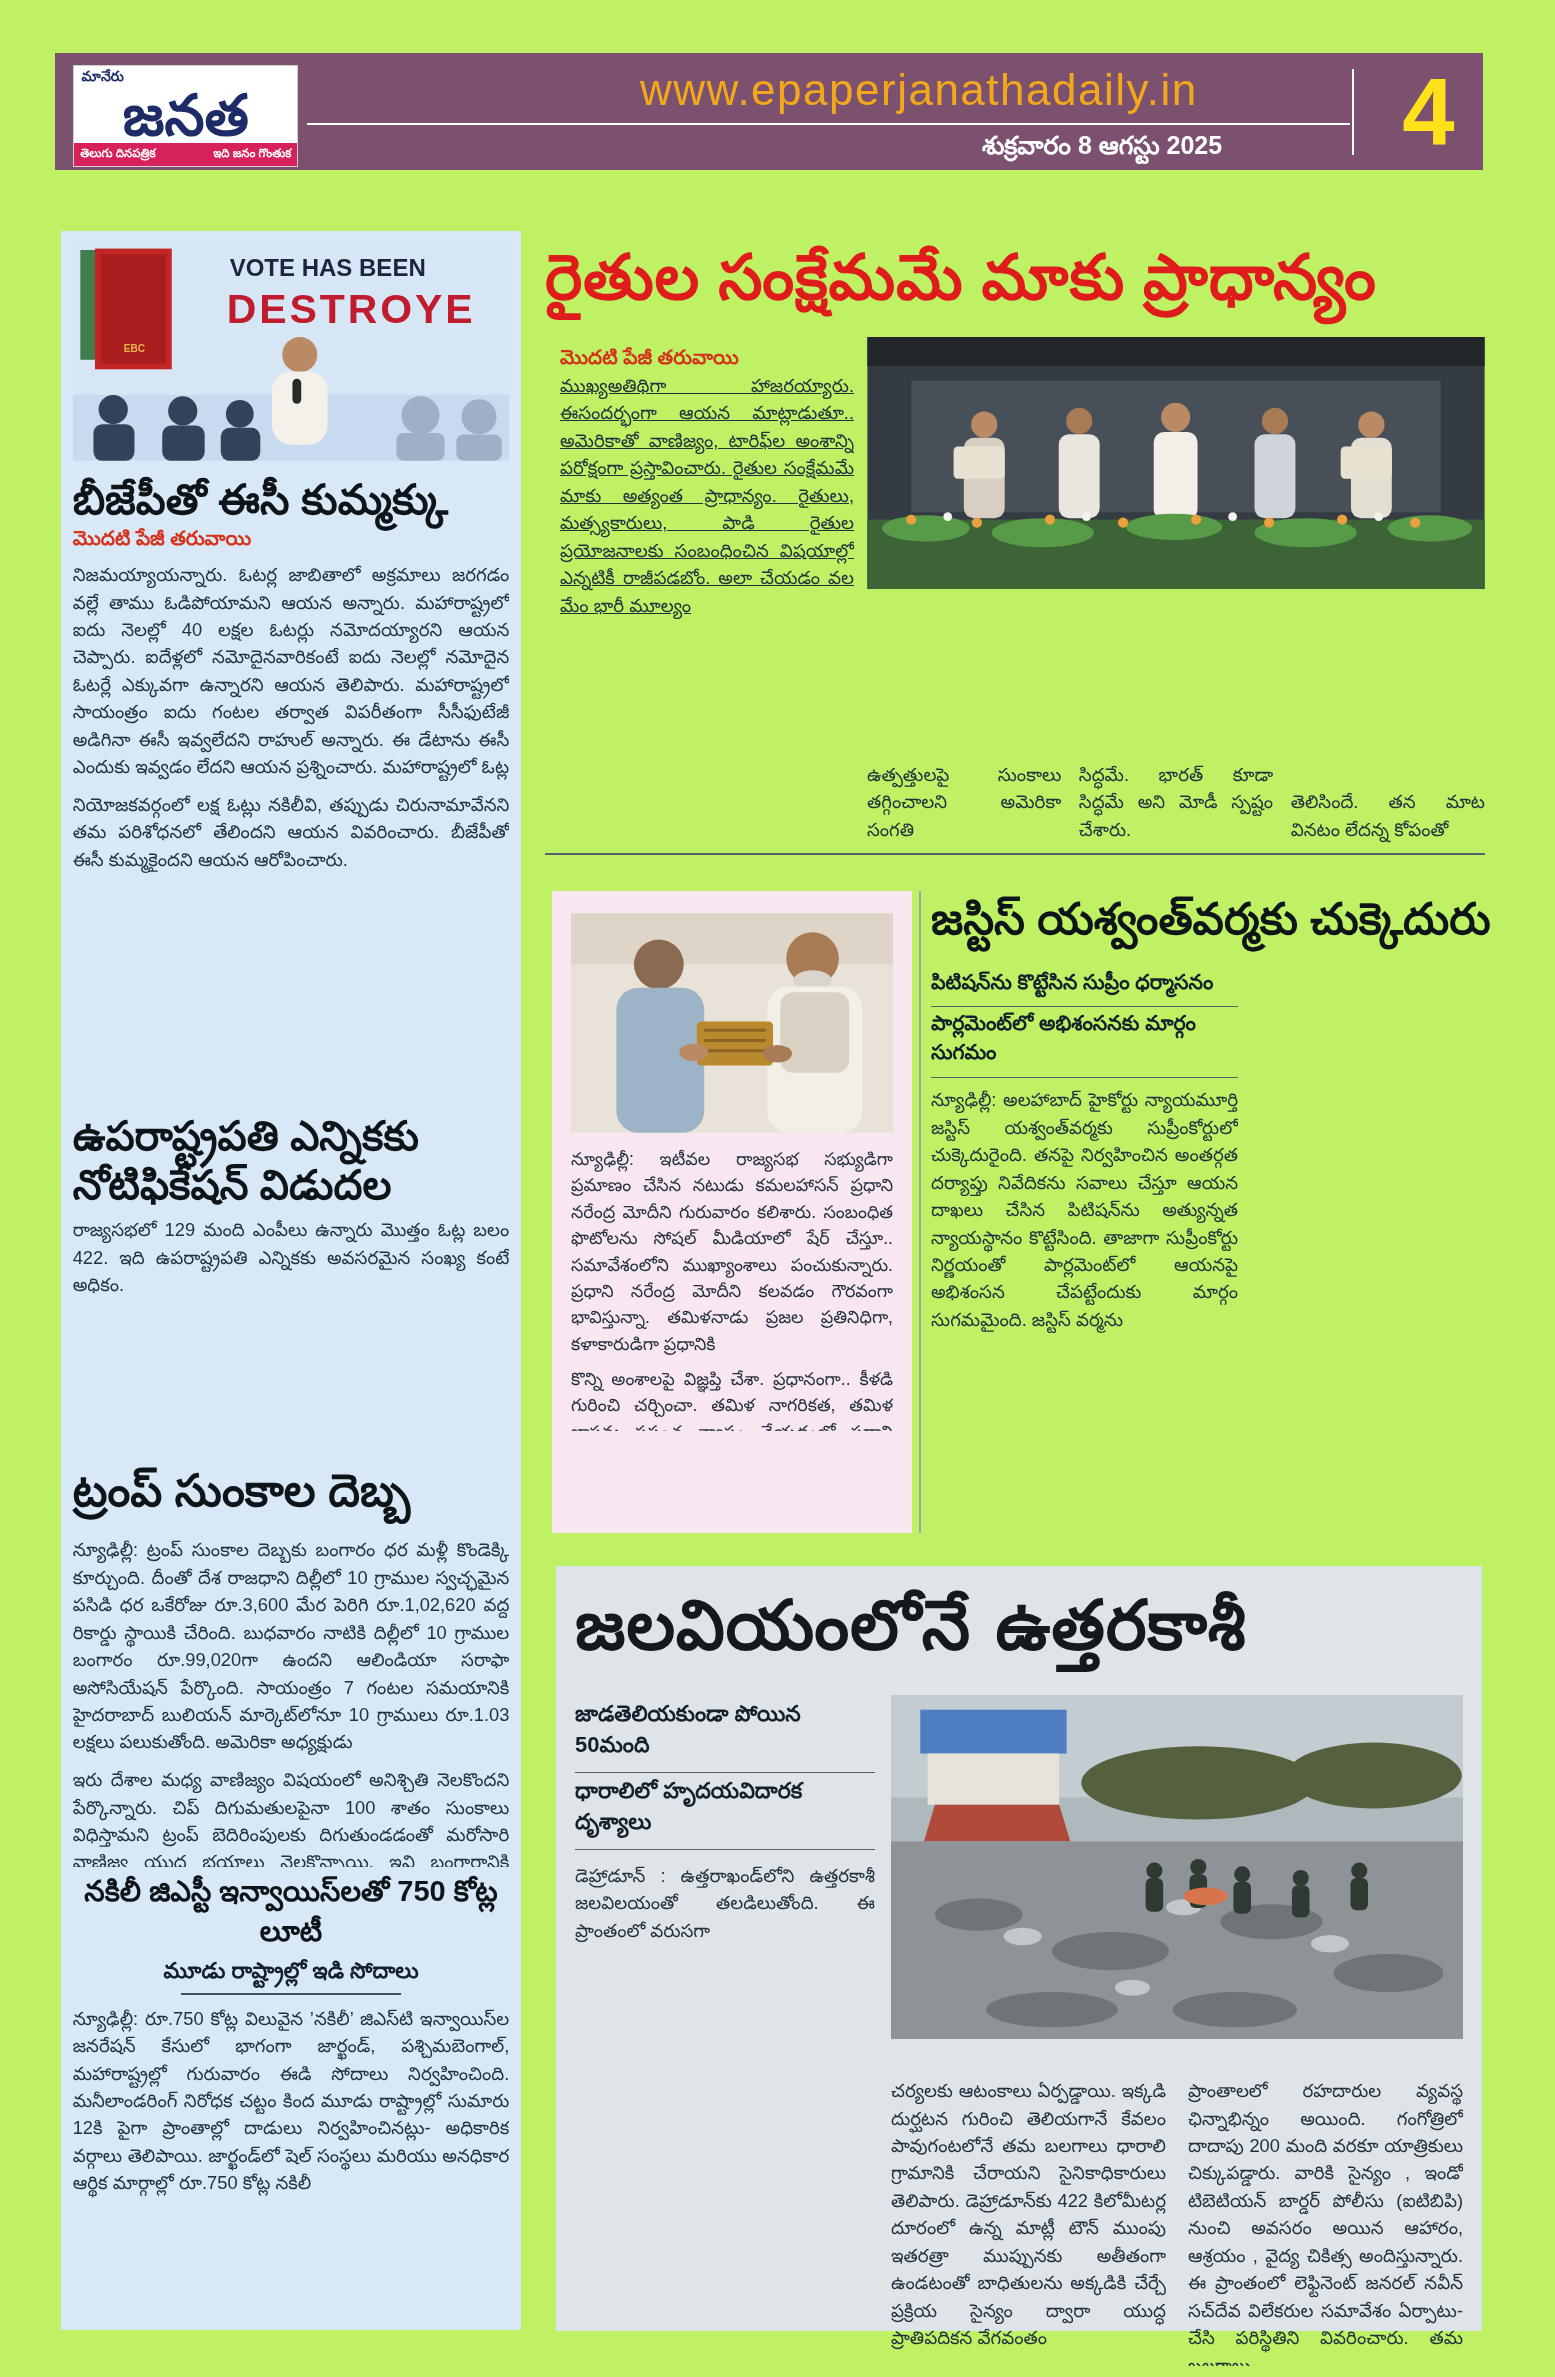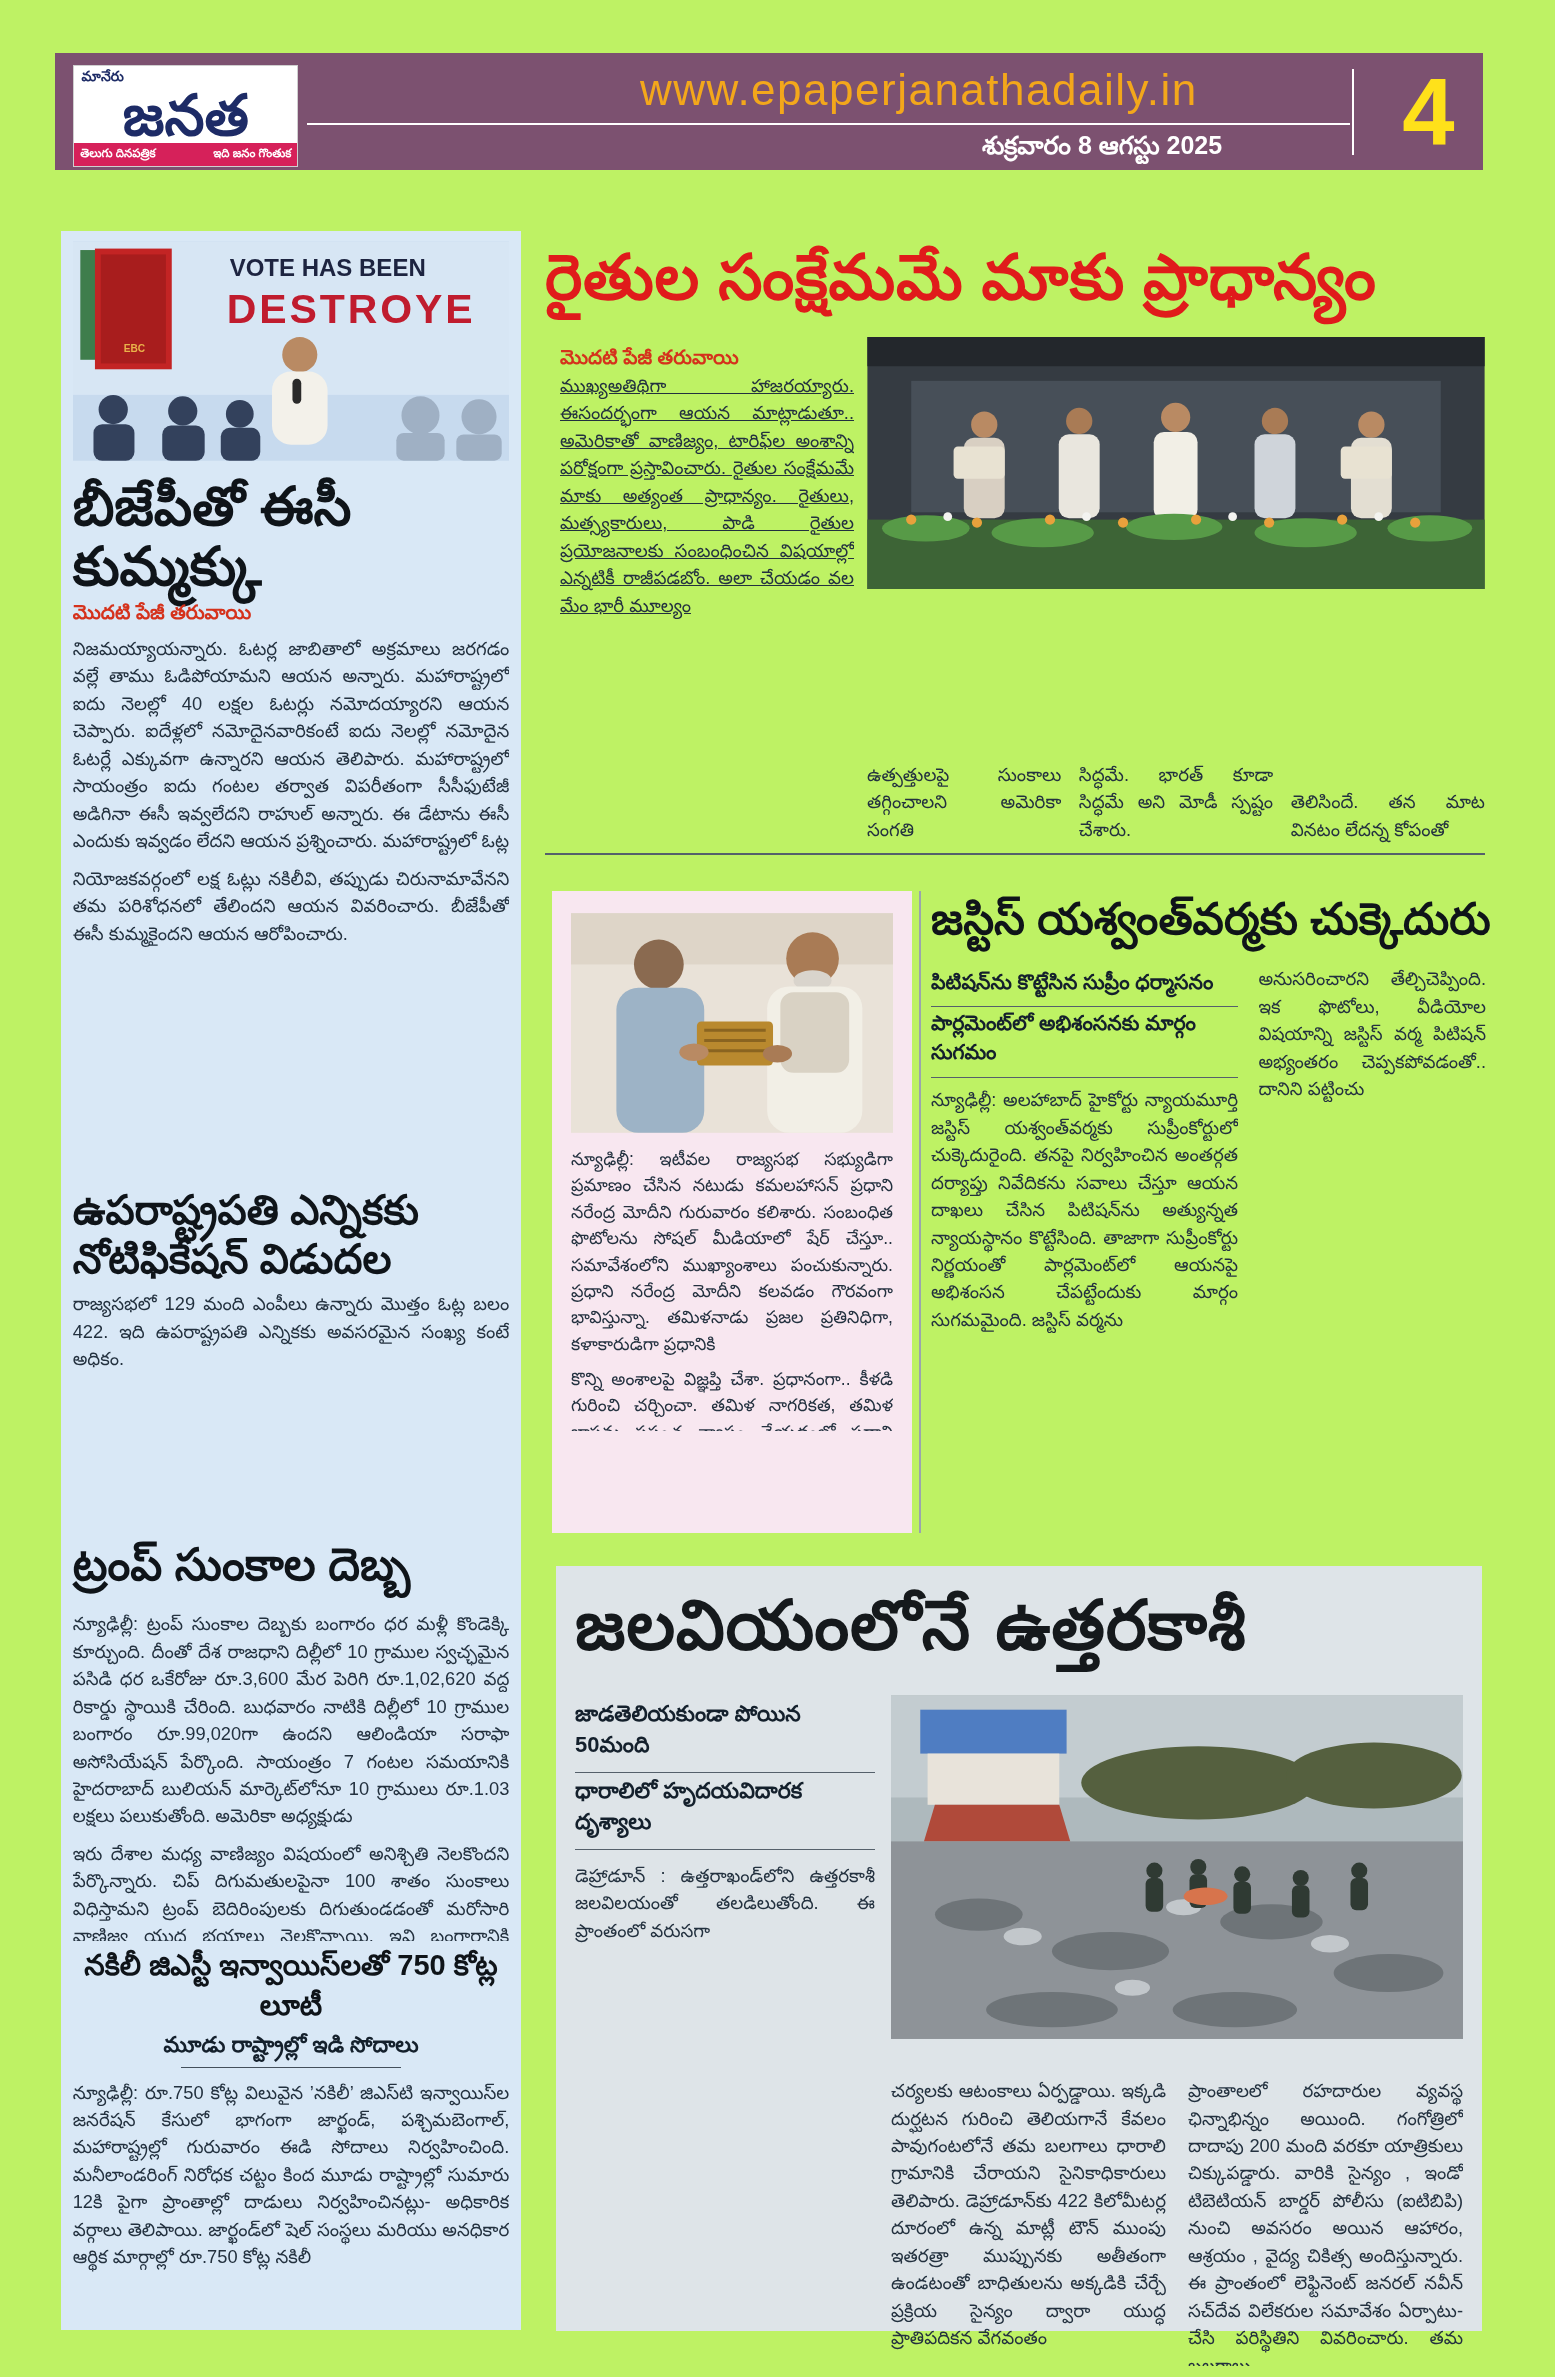--- a/index.html
+++ b/index.html
@@ -24,21 +24,21 @@
             font-size:94px;line-height:114px;color:#ffe11a;font-weight:800;}
 
   
   .body-txt{font-size:18.3px;line-height:1.5;text-align:justify;color:#23313f;overflow:hidden;}
   .byline{color:#d5321c;font-size:20px;font-weight:bold;margin:4.4px 0 5.9px;}
 
   
   .left-col{position:absolute;left:61px;top:231px;width:460px;height:2099px;background:#d9e8f6;
             padding:10.2px 11.7px;box-sizing:border-box;}
   .photo-frame{position:relative;width:100%;overflow:hidden;}
-  .lc-h1{font-size:54px;font-weight:800;color:#0f1419;line-height:1.12;margin:14.6px 0 2.9px;}
+  .lc-h1{font-size:42px;font-weight:800;color:#0f1419;line-height:1.12;margin:14.6px 0 2.9px;}
   .lc-h2{font-size:41px;font-weight:800;color:#0f1419;line-height:1.18;margin:10.2px 0 7.3px;}
   .lc-h3{font-size:45px;font-weight:800;color:#0f1419;margin:7.3px 0 8.8px;}
   .lc-h4{font-size:29px;font-weight:800;color:#0f1419;margin:7.3px 0 1.5px;text-align:center;}
   .lc-sub{font-size:22px;font-weight:bold;text-align:center;color:#14202c;margin:2.9px 0 4.4px;}
   .lc-subrule{width:220px;height:1.5px;background:#44505c;margin:0 auto 10.2px;}
 
   
   .main-headline{position:absolute;left:545px;top:241px;width:940px;height:91px;
                  font-size:63px;font-weight:800;color:#e01b1b;letter-spacing:0.7px;white-space:nowrap;}
   .main-byline{position:absolute;left:560px;top:342px;}
@@ -258,21 +258,20 @@
   <div class="vdivider"></div>
 
   <div class="justice">
     <div class="justice-h">జస్టిస్ యశ్వంత్‌వర్మకు చుక్కెదురు</div>
     <div class="justice-cols">
       <div class="j-left">
         <div class="j-sub">పిటిషన్‌ను కొట్టేసిన సుప్రీం ధర్మాసనం</div>
         <div class="j-sub">పార్లమెంట్‌లో అభిశంసనకు మార్గం సుగమం</div>
         <div class="body-txt j-body">న్యూఢిల్లీ: అలహాబాద్ హైకోర్టు న్యాయమూర్తి జస్టిస్ యశ్వంత్‌వర్మకు సుప్రీంకోర్టులో చుక్కెదురైంది. తనపై నిర్వహించిన అంతర్గత దర్యాప్తు నివేదికను సవాలు చేస్తూ ఆయన దాఖలు చేసిన పిటిషన్‌ను అత్యున్నత న్యాయస్థానం కొట్టేసింది. తాజాగా సుప్రీంకోర్టు నిర్ణయంతో పార్లమెంట్‌లో ఆయనపై అభిశంసన చేపట్టేందుకు మార్గం సుగమమైంది. జస్టిస్ వర్మను</div>
       </div>
-      <div class="j-right body-txt" style="height:556px;">అనుసరించారని తేల్చిచెప్పింది. ఇక ఫొటోలు, వీడియోల విషయాన్ని జస్టిస్ వర్మ పిటిషన్ అభ్యంతరం చెప్పకపోవడంతో.. దానిని పట్టించు</div>
     </div>
   </div>
 
   <div class="uk-box">
     <div class="uk-h">జలవియంలోనే ఉత్తరకాశీ</div>
     <div class="uk-row">
       <div class="uk-left">
         <div class="uk-sub">జాడతెలియకుండా పోయిన 50మంది</div>
         <div class="uk-sub">ధారాలిలో హృదయవిదారక దృశ్యాలు</div>
         <div class="body-txt">డెహ్రాడూన్ : ఉత్తరాఖండ్‌లోని ఉత్తరకాశీ జలవిలయంతో తలడిలుతోంది. ఈ ప్రాంతంలో వరుసగా</div>

